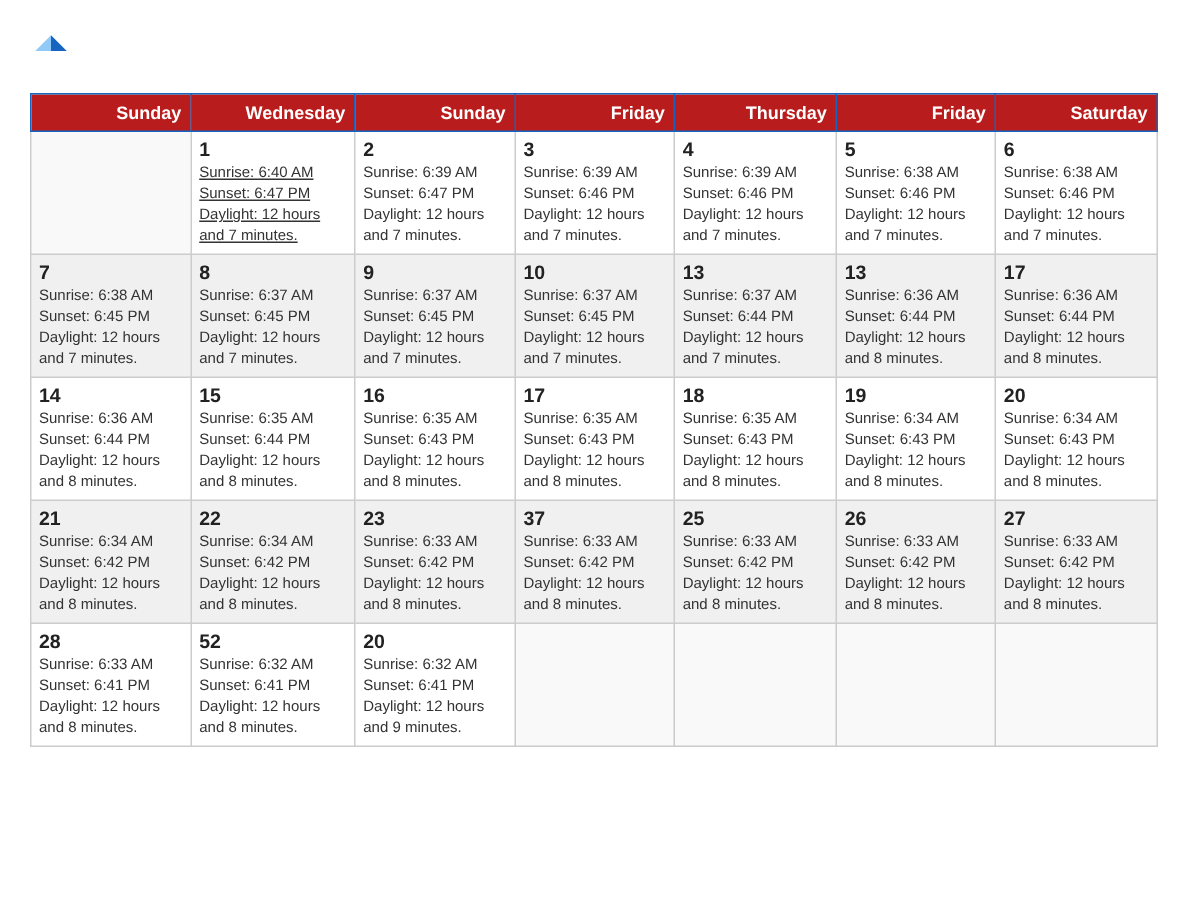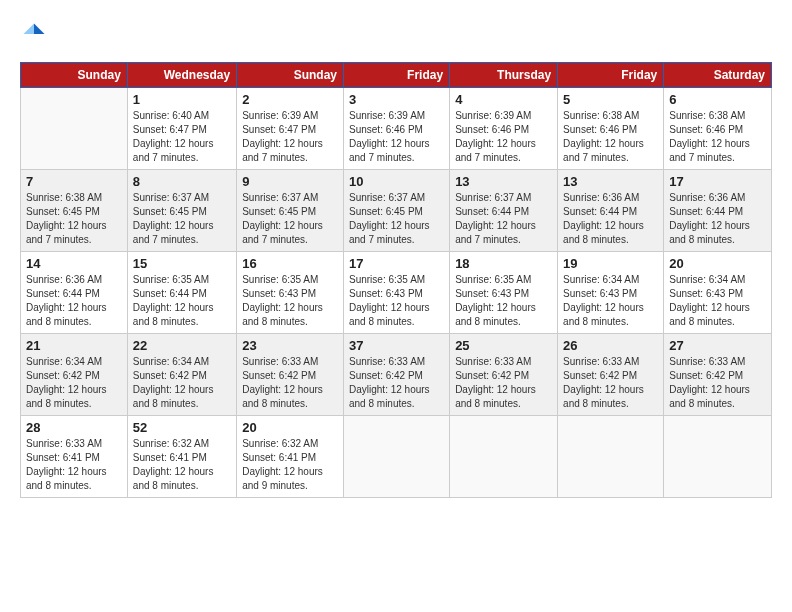--- a/index.html
+++ b/index.html
@@ -119,21 +119,21 @@
         <th>Thursday</th>
         <th>Friday</th>
         <th>Saturday</th>
       </tr>
   </thead>
   <tbody id="calendar-body">
   <tr class="row-white">
         <td class="empty"></td>
         <td>
           <div class="day-num">1</div>
-          <div class="day-info" style="white-space: pre-line;">Sunrise: 6:40 AM
+          <div class="day-info" style="white-space: pre-line; text-decoration: underline;">Sunrise: 6:40 AM
 Sunset: 6:47 PM
 Daylight: 12 hours
 and 7 minutes.</div>
         </td>
         <td>
           <div class="day-num">2</div>
           <div class="day-info" style="white-space: pre-line;">Sunrise: 6:39 AM
 Sunset: 6:47 PM
 Daylight: 12 hours
 and 7 minutes.</div>

